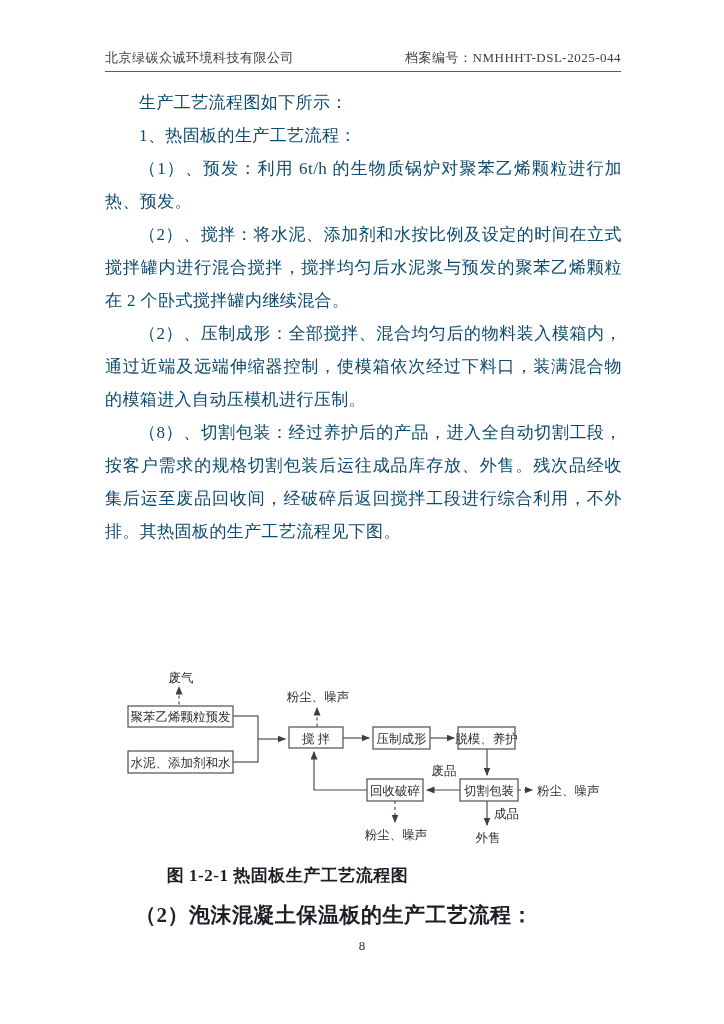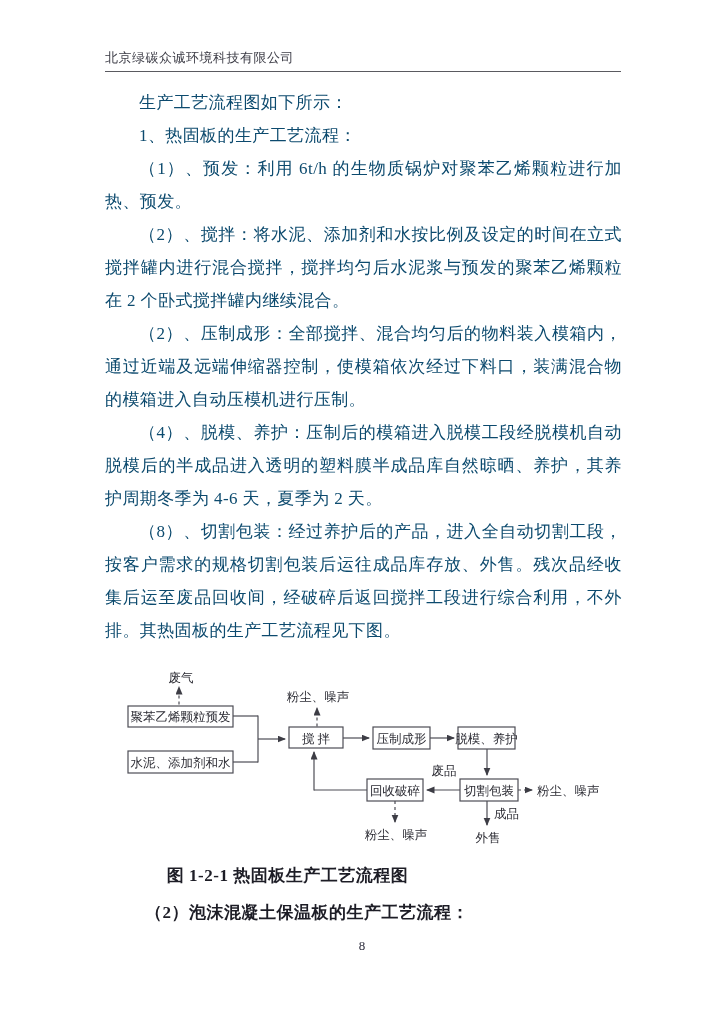--- a/index.html
+++ b/index.html
@@ -38,46 +38,46 @@
   .diagram rect { fill:#ffffff; stroke:#4d4d55; stroke-width:1.2; }
   .diagram line { stroke:#4d4d55; stroke-width:1.2; }
   .diagram line.dashed { stroke-dasharray:3 3; }
   
   .caption {
     position:absolute; left:0; top:864px; width:575px;
     text-align:center; font-weight:bold; font-size:17px;
     letter-spacing:0.5px; color:#1d1d26;
   }
   .section2 {
-    position:absolute; left:111px; top:901px; width:517px;
-    font-weight:bold; font-size:17px; text-indent:2em;
+    position:absolute; left:93px; top:901px; width:517px;
+    font-weight:bold; font-size:21px; text-indent:2em;
     letter-spacing:0.5px; color:#1d1d26;
   }
   .page-number {
     position:absolute; left:0; top:938px; width:724px;
     text-align:center; font-size:13px; color:#2a2a3a;
   }
 </style>
 </head>
 <body>
 
 <div class="page">
 
   <div class="header">
     <span>北京绿碳众诚环境科技有限公司</span>
+    <span>档案编号：NMHHHT-DSL-2025-044</span>
   </div>
   <div class="header-rule"></div>
 
   <div class="body-text">
     <p>生产工艺流程图如下所示：</p>
     <p>1、热固板的生产工艺流程：</p>
     <p>（1）、预发：利用 6t/h 的生物质锅炉对聚苯乙烯颗粒进行加热、预发。</p>
     <p>（2）、搅拌：将水泥、添加剂和水按比例及设定的时间在立式搅拌罐内进行混合搅拌，搅拌均匀后水泥浆与预发的聚苯乙烯颗粒在 2 个卧式搅拌罐内继续混合。</p>
     <p>（2）、压制成形：全部搅拌、混合均匀后的物料装入模箱内，通过近端及远端伸缩器控制，使模箱依次经过下料口，装满混合物的模箱进入自动压模机进行压制。</p>
-    <p>（4）、脱模、养护：压制后的模箱进入脱模工段经脱模机自动脱模后的半成品进入透明的塑料膜半成品库自然晾晒、养护，其养护周期冬季为 4-6 天，夏季为 2 天。</p>
     <p>（8）、切割包装：经过养护后的产品，进入全自动切割工段，按客户需求的规格切割包装后运往成品库存放、外售。残次品经收集后运至废品回收间，经破碎后返回搅拌工段进行综合利用，不外排。其热固板的生产工艺流程见下图。</p>
   </div>
 
   <svg class="diagram" width="524" height="200" viewBox="0 0 524 200">
     <defs>
       <marker id="arr" markerWidth="9" markerHeight="8" refX="7.5" refY="3.5" orient="auto" markerUnits="userSpaceOnUse">
         <path d="M0,0 L8.5,3.5 L0,7 Z" fill="#3d3d45"></path>
       </marker>
     </defs>
 

